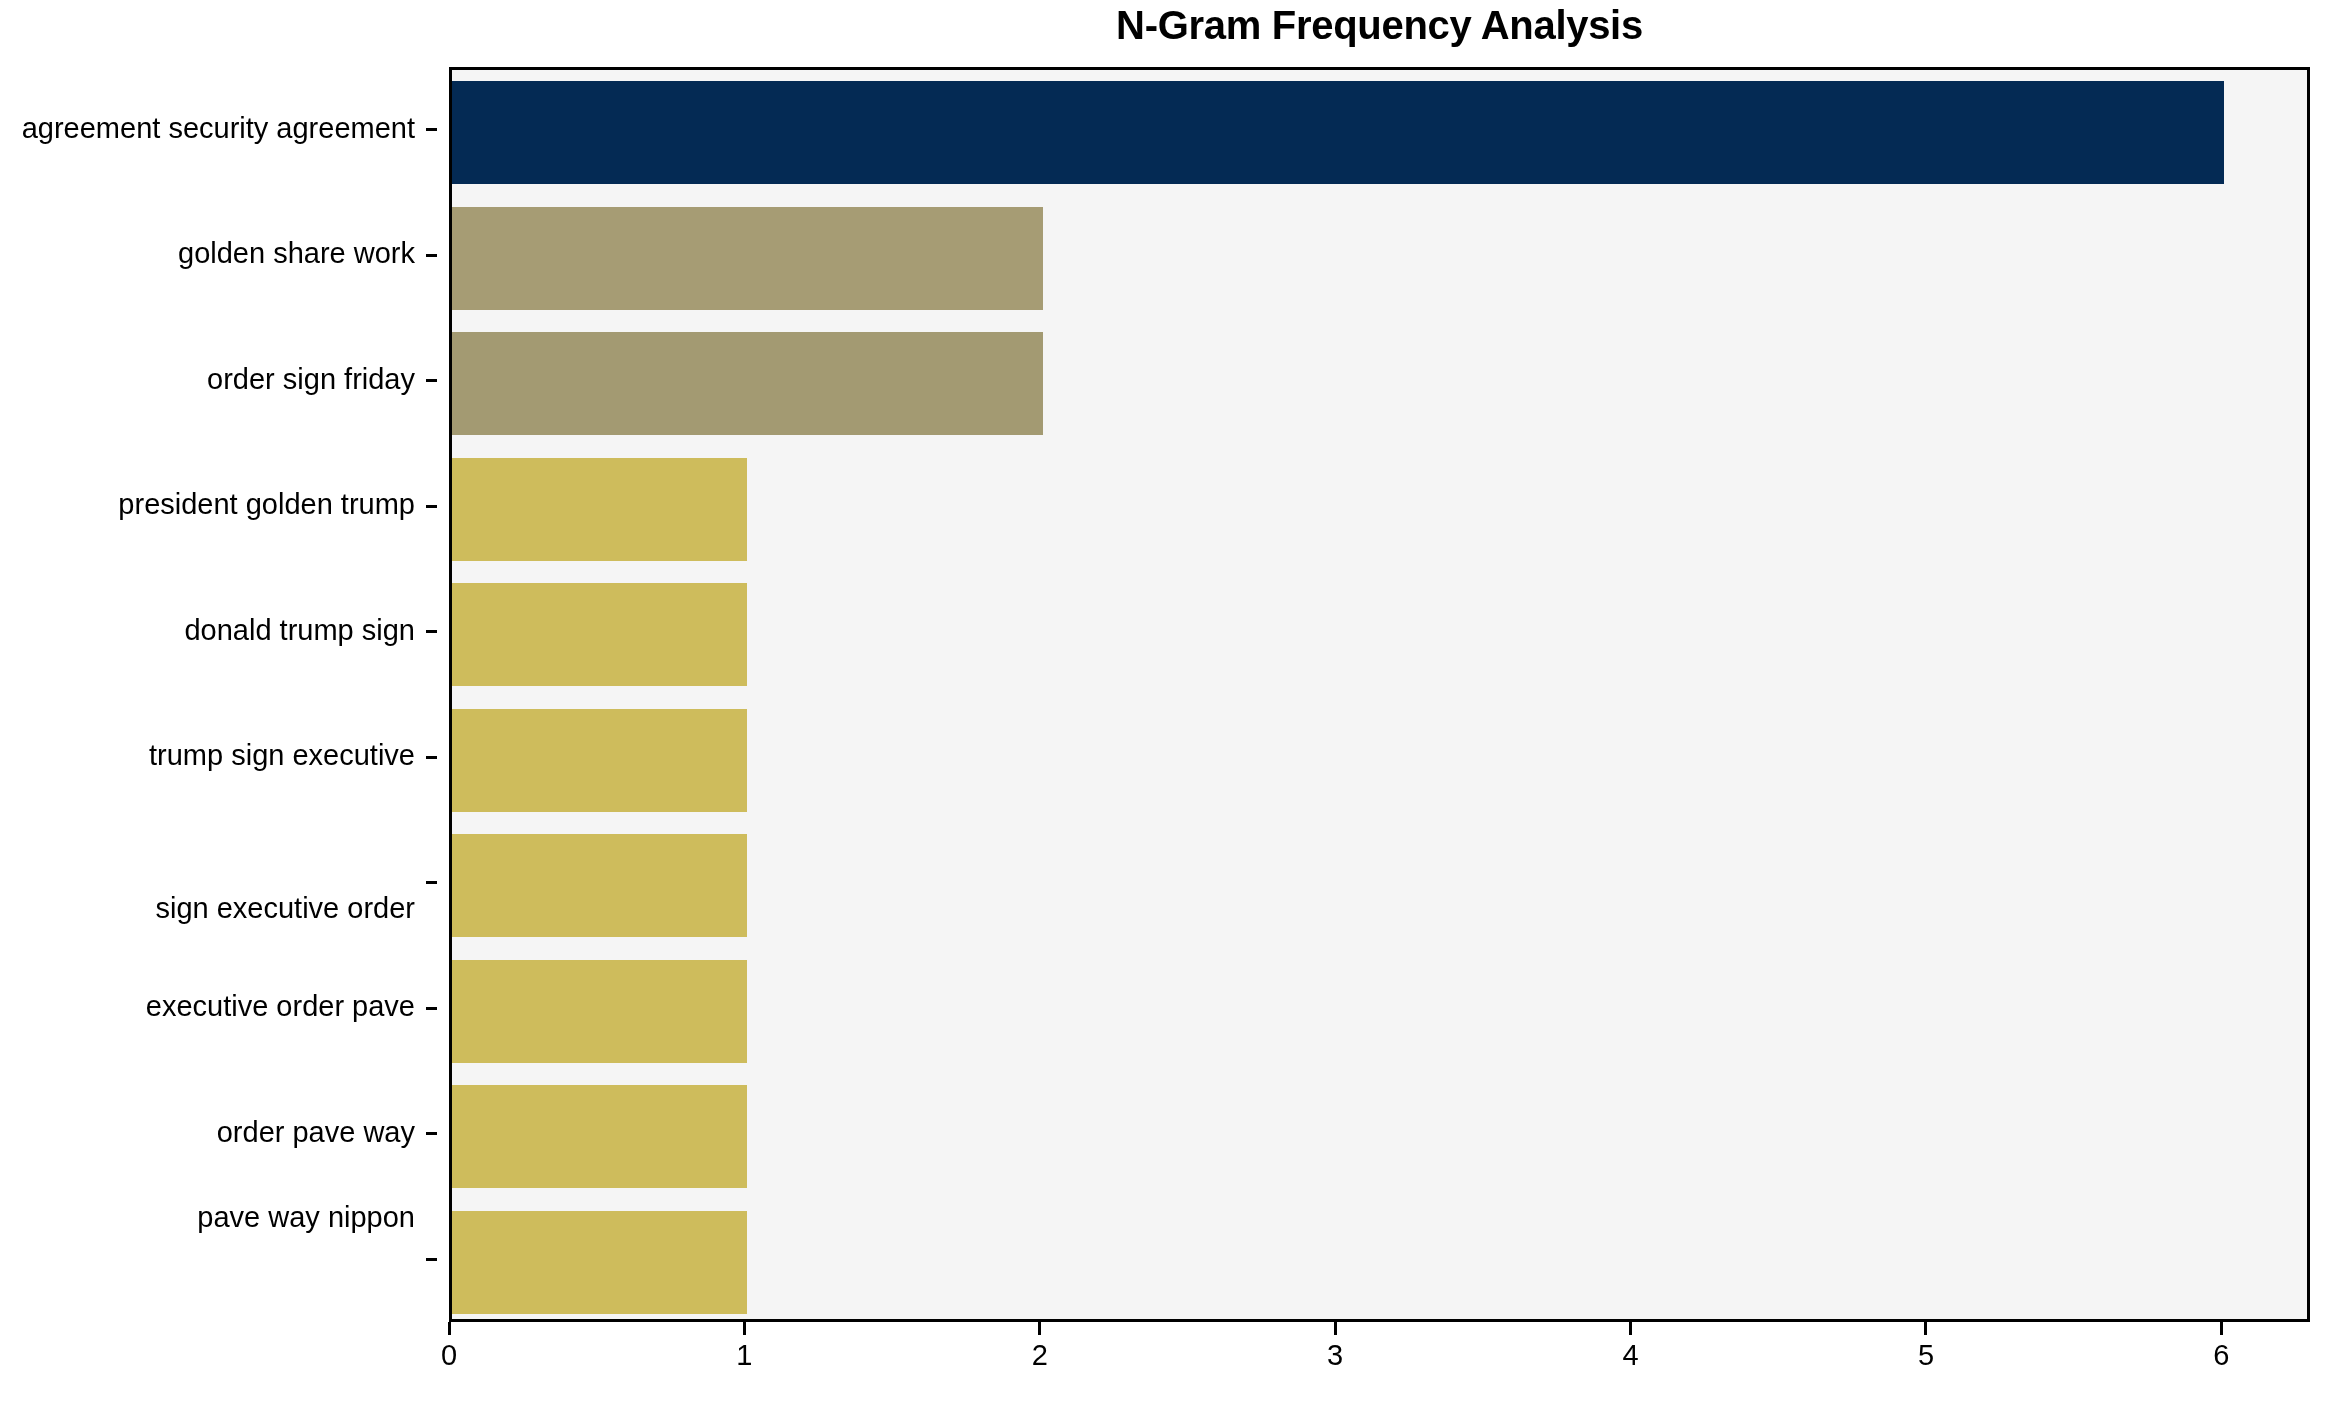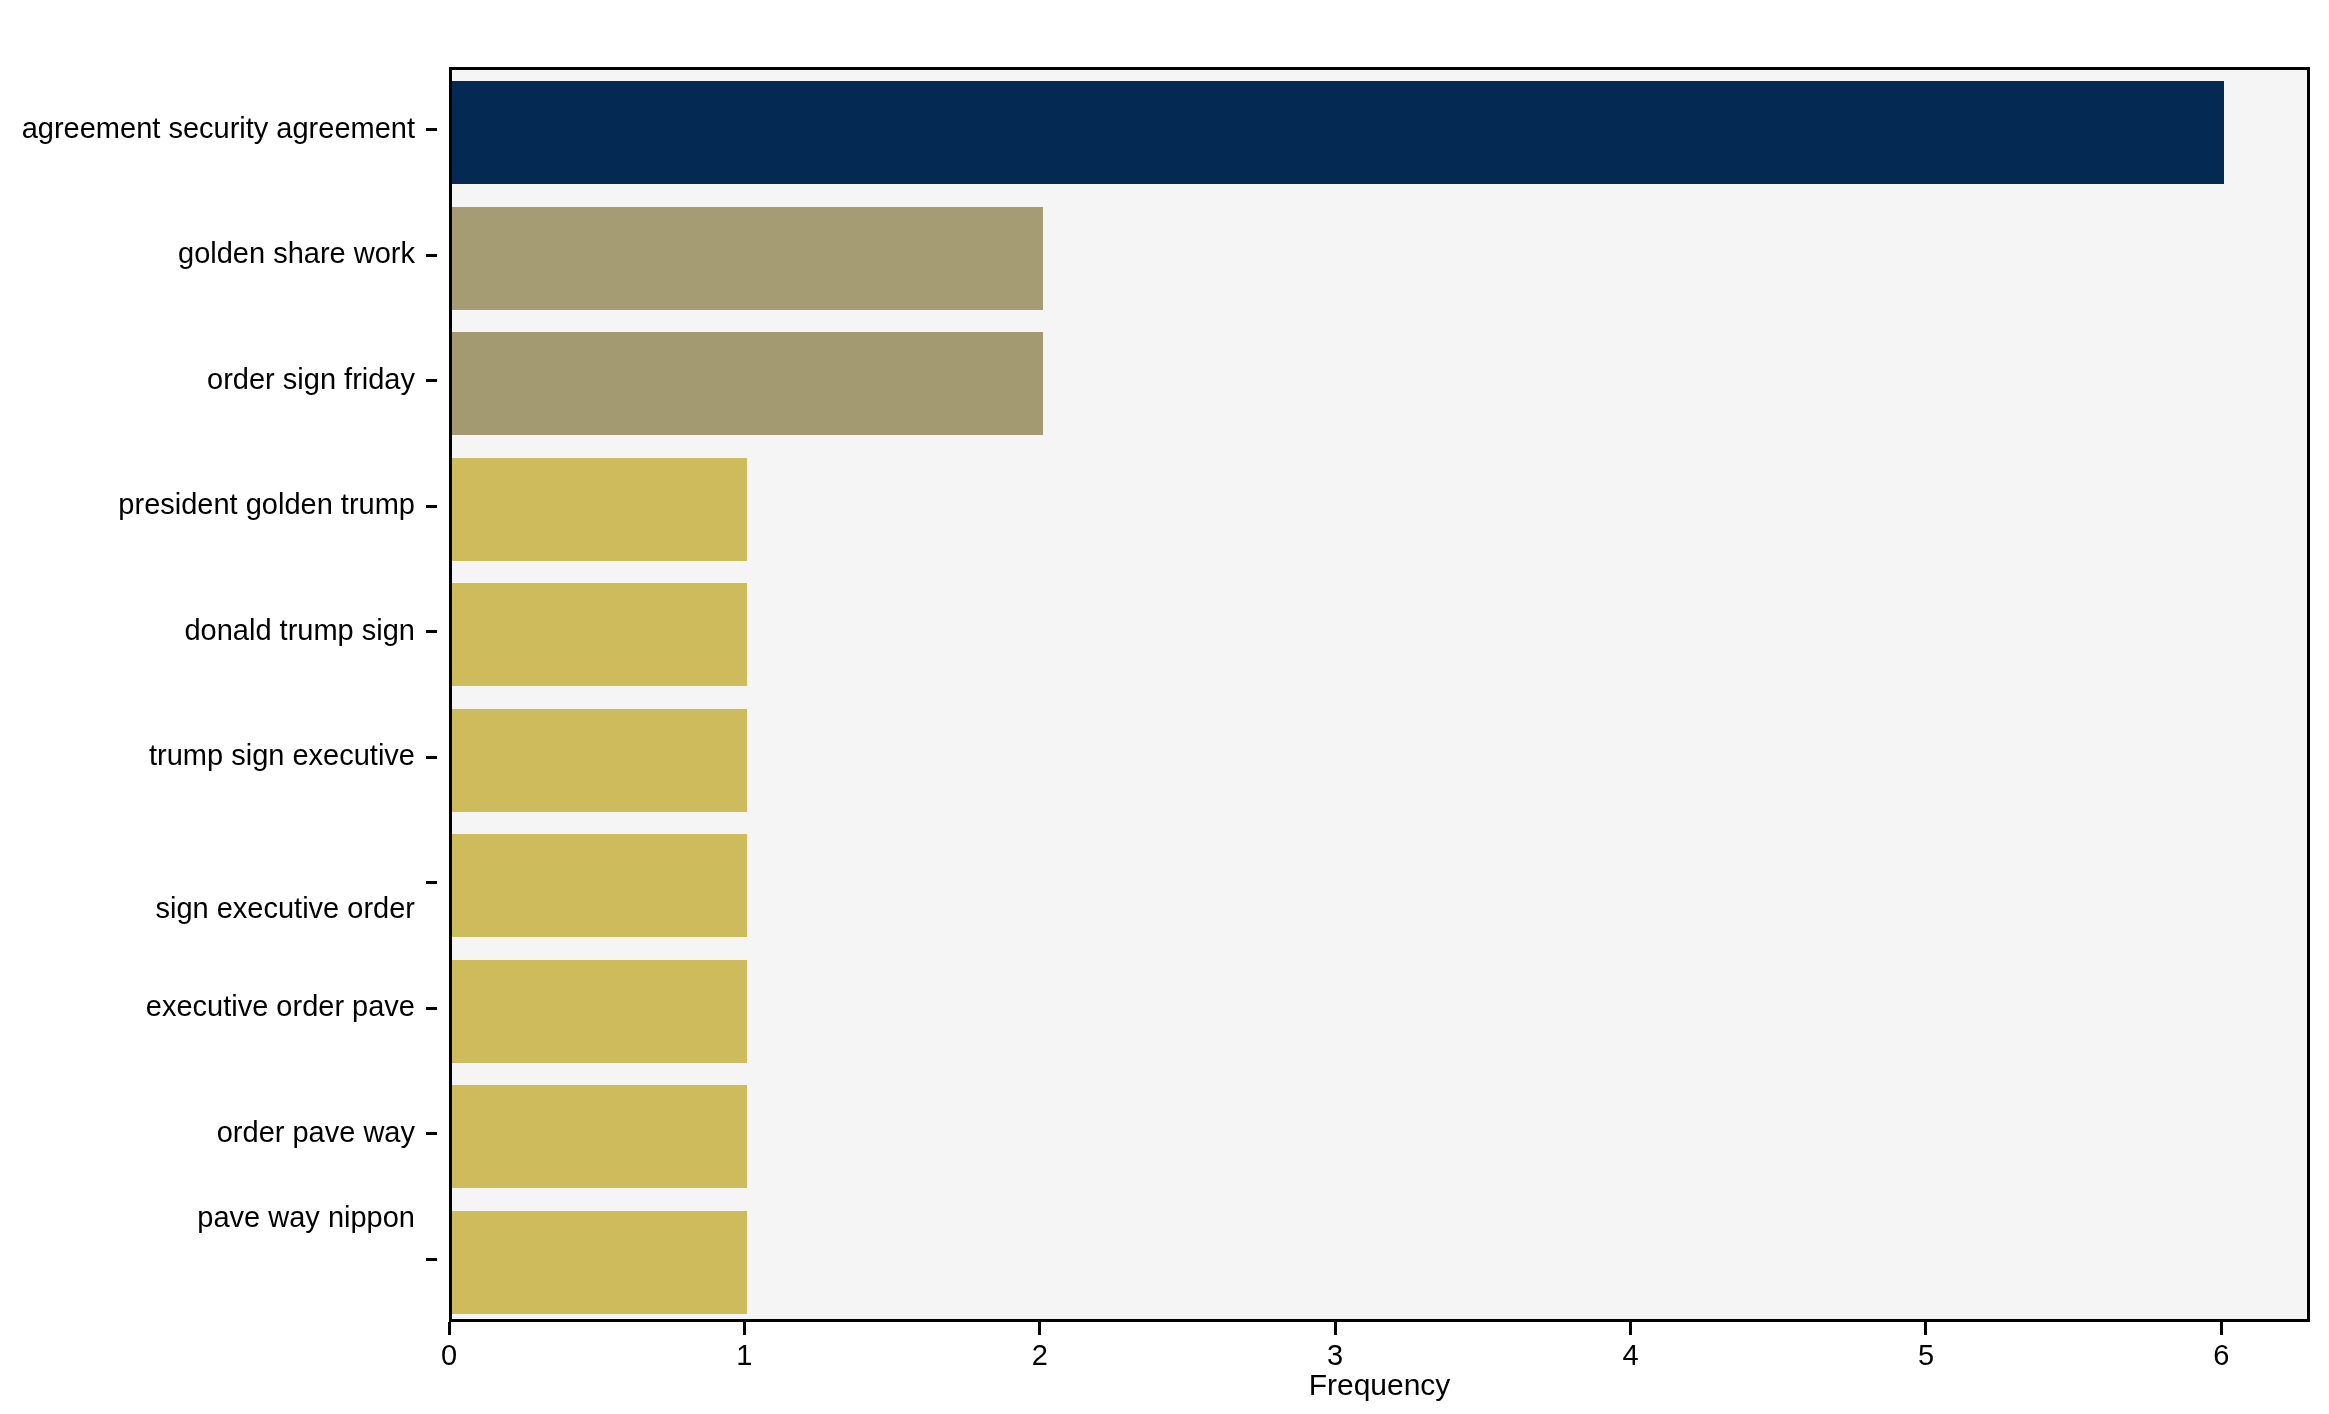--- a/index.html
+++ b/index.html
@@ -128,20 +128,21 @@
     color: #000000;
     line-height: 34px;
     white-space: nowrap;
   }
 </style>
 </head>
 <body>
 
 <div id="figure">
 
+  <div id="chart-title">N-Gram Frequency Analysis</div>
 
   <div id="ylabels">
       <div class="ytick-mark" style="top: 61.25px;"></div>
       <div class="ytick-label" style="top: 46.75px; padding-right: 22px; box-sizing: border-box;">agreement security agreement</div>
       <div class="ytick-mark" style="top: 186.75px;"></div>
       <div class="ytick-label" style="top: 172.25px; padding-right: 22px; box-sizing: border-box;">golden share work</div>
       <div class="ytick-mark" style="top: 312.25px;"></div>
       <div class="ytick-label" style="top: 297.75px; padding-right: 22px; box-sizing: border-box;">order sign friday</div>
       <div class="ytick-mark" style="top: 437.75px;"></div>
       <div class="ytick-label" style="top: 423.25px; padding-right: 22px; box-sizing: border-box;">president golden trump</div>
@@ -184,15 +185,14 @@
       <div class="xtick-mark" style="left: 884.69px;"></div>
       <div class="xtick-label" style="left: 886.19px;">3</div>
       <div class="xtick-mark" style="left: 1180.09px;"></div>
       <div class="xtick-label" style="left: 1181.59px;">4</div>
       <div class="xtick-mark" style="left: 1475.48px;"></div>
       <div class="xtick-label" style="left: 1476.98px;">5</div>
       <div class="xtick-mark" style="left: 1770.88px;"></div>
       <div class="xtick-label" style="left: 1772.38px;">6</div>
     </div>
 
-  <div id="xaxis-label">Frequency</div>
 
 </div>
 
 </body></html>

